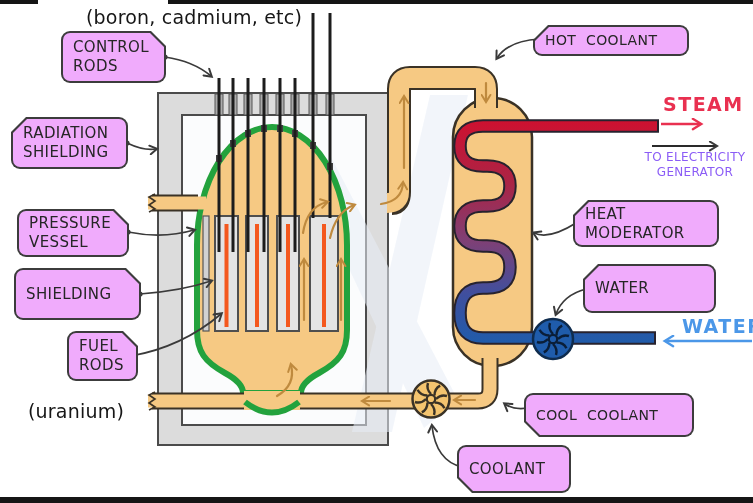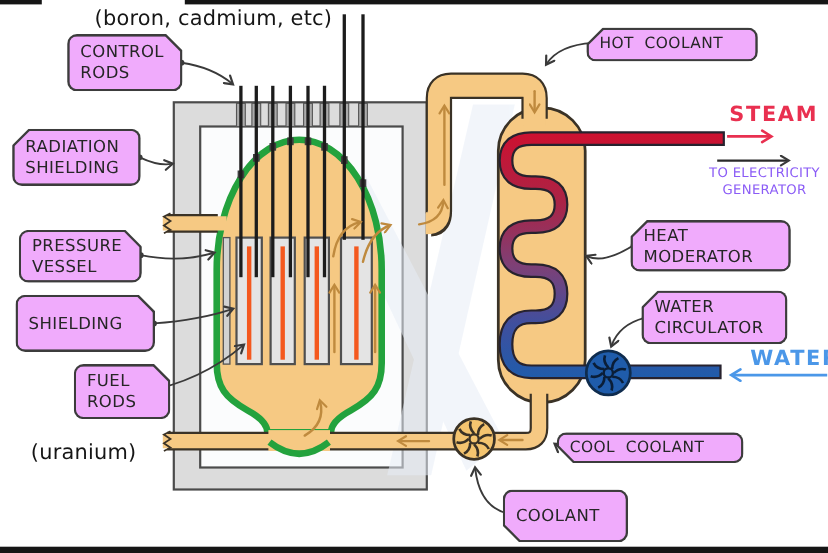--- a/index.html
+++ b/index.html
@@ -234,44 +234,43 @@
   <div class="lin">
     <span class="ln">PRESSURE</span>
     <span class="ln">VESSEL</span>
   </div>
 </div>
 <div class="lbox cut-tr" style="left:14px;top:268px;width:127px;height:52px">
   <div class="lin">
     <span class="ln">SHIELDING</span>
   </div>
 </div>
-<div class="lbox cut-tr" style="left:67px;top:331px;width:88px;height:50px">
+<div class="lbox cut-tr" style="left:67px;top:331px;width:71px;height:50px">
   <div class="lin">
     <span class="ln">FUEL</span>
     <span class="ln">RODS</span>
   </div>
 </div>
 <div class="lbox cut-tl single" style="left:533px;top:25px;width:156px;height:31px">
   <div class="lin">
     <span class="ln">HOT  COOLANT</span>
   </div>
 </div>
 <div class="lbox cut-tl" style="left:573px;top:200px;width:146px;height:47px">
   <div class="lin">
     <span class="ln">HEAT</span>
     <span class="ln">MODERATOR</span>
   </div>
 </div>
 <div class="lbox cut-tl" style="left:583px;top:264px;width:133px;height:49px">
   <div class="lin">
     <span class="ln">WATER</span>
-    <span class="ln">CIRCULATOR</span>
-  </div>
-</div>
-<div class="lbox cut-bl single" style="left:506px;top:393px;width:170px;height:28px">
+  </div>
+</div>
+<div class="lbox cut-bl single" style="left:524px;top:393px;width:170px;height:44px">
   <div class="lin">
     <span class="ln">COOL  COOLANT</span>
   </div>
 </div>
 <div class="lbox cut-bl" style="left:457px;top:445px;width:114px;height:48px">
   <div class="lin">
     <span class="ln">COOLANT</span>
   </div>
 </div>
 

